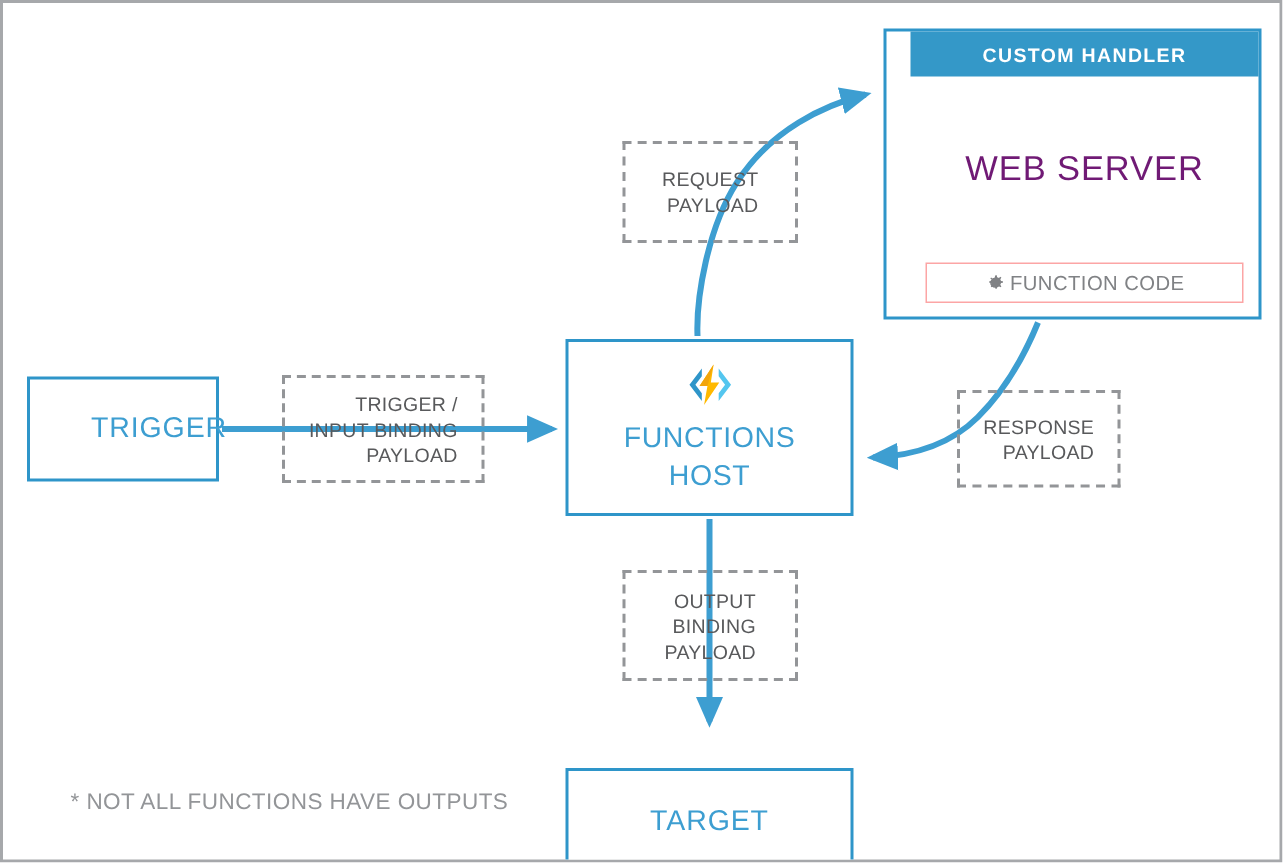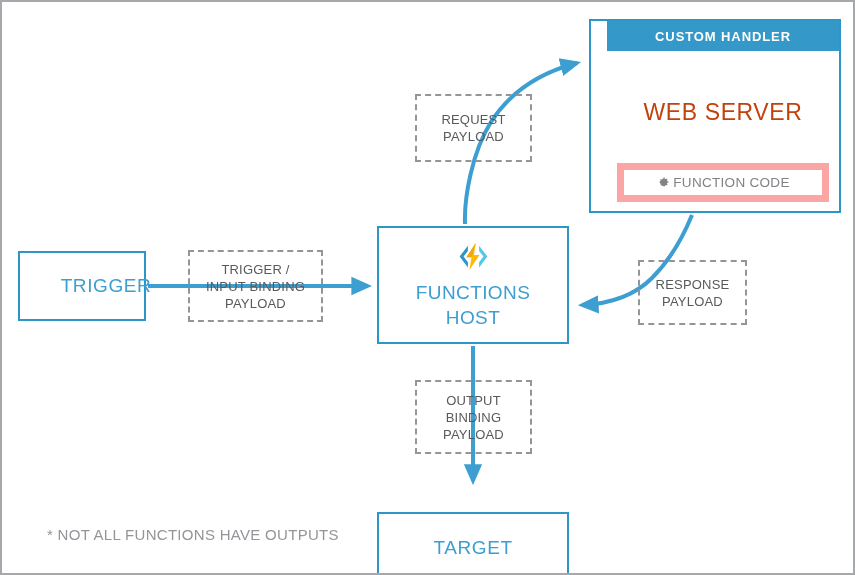--- a/index.html
+++ b/index.html
@@ -37,21 +37,21 @@
     justify-content: center;
   }
   .dashed-box {
     position: absolute;
     border: 2px dashed #939598;
     background: transparent;
     box-sizing: border-box;
     display: flex;
     align-items: center;
     justify-content: center;
-    text-align: center;
+    text-align: right;
   }
   .dashed-label {
     color: #58595b;
     font-size: 13px;
     line-height: 17px;
     letter-spacing: 0.2px;
     white-space: pre-line;
   }
   .blue-label {
     color: #3d9ed1;
@@ -102,29 +102,29 @@
     font-weight: bold;
   }
   #custom-handler-body {
     position: relative;
     height: calc(100% - 30px);
   }
   #web-server-label {
     position: absolute;
     left: 0; right: 0; top: 48px;
     text-align: center;
-    color: #c2410c;
+    color: #701a75;
     font-size: 23px;
     letter-spacing: 0.6px;
   }
   #function-code-bar {
     position: absolute;
     left: 10px; right: 10px; bottom: 9px;
     height: 25px;
-    border: 7px solid #fca5a5;
+    border: 1px solid #fca5a5;
     background: #ffffff;
     display: flex;
     align-items: center;
     justify-content: center;
     gap: 2px;
   }
   #function-code-label {
     color: #808285;
     font-size: 13.5px;
     letter-spacing: 0.3px;

